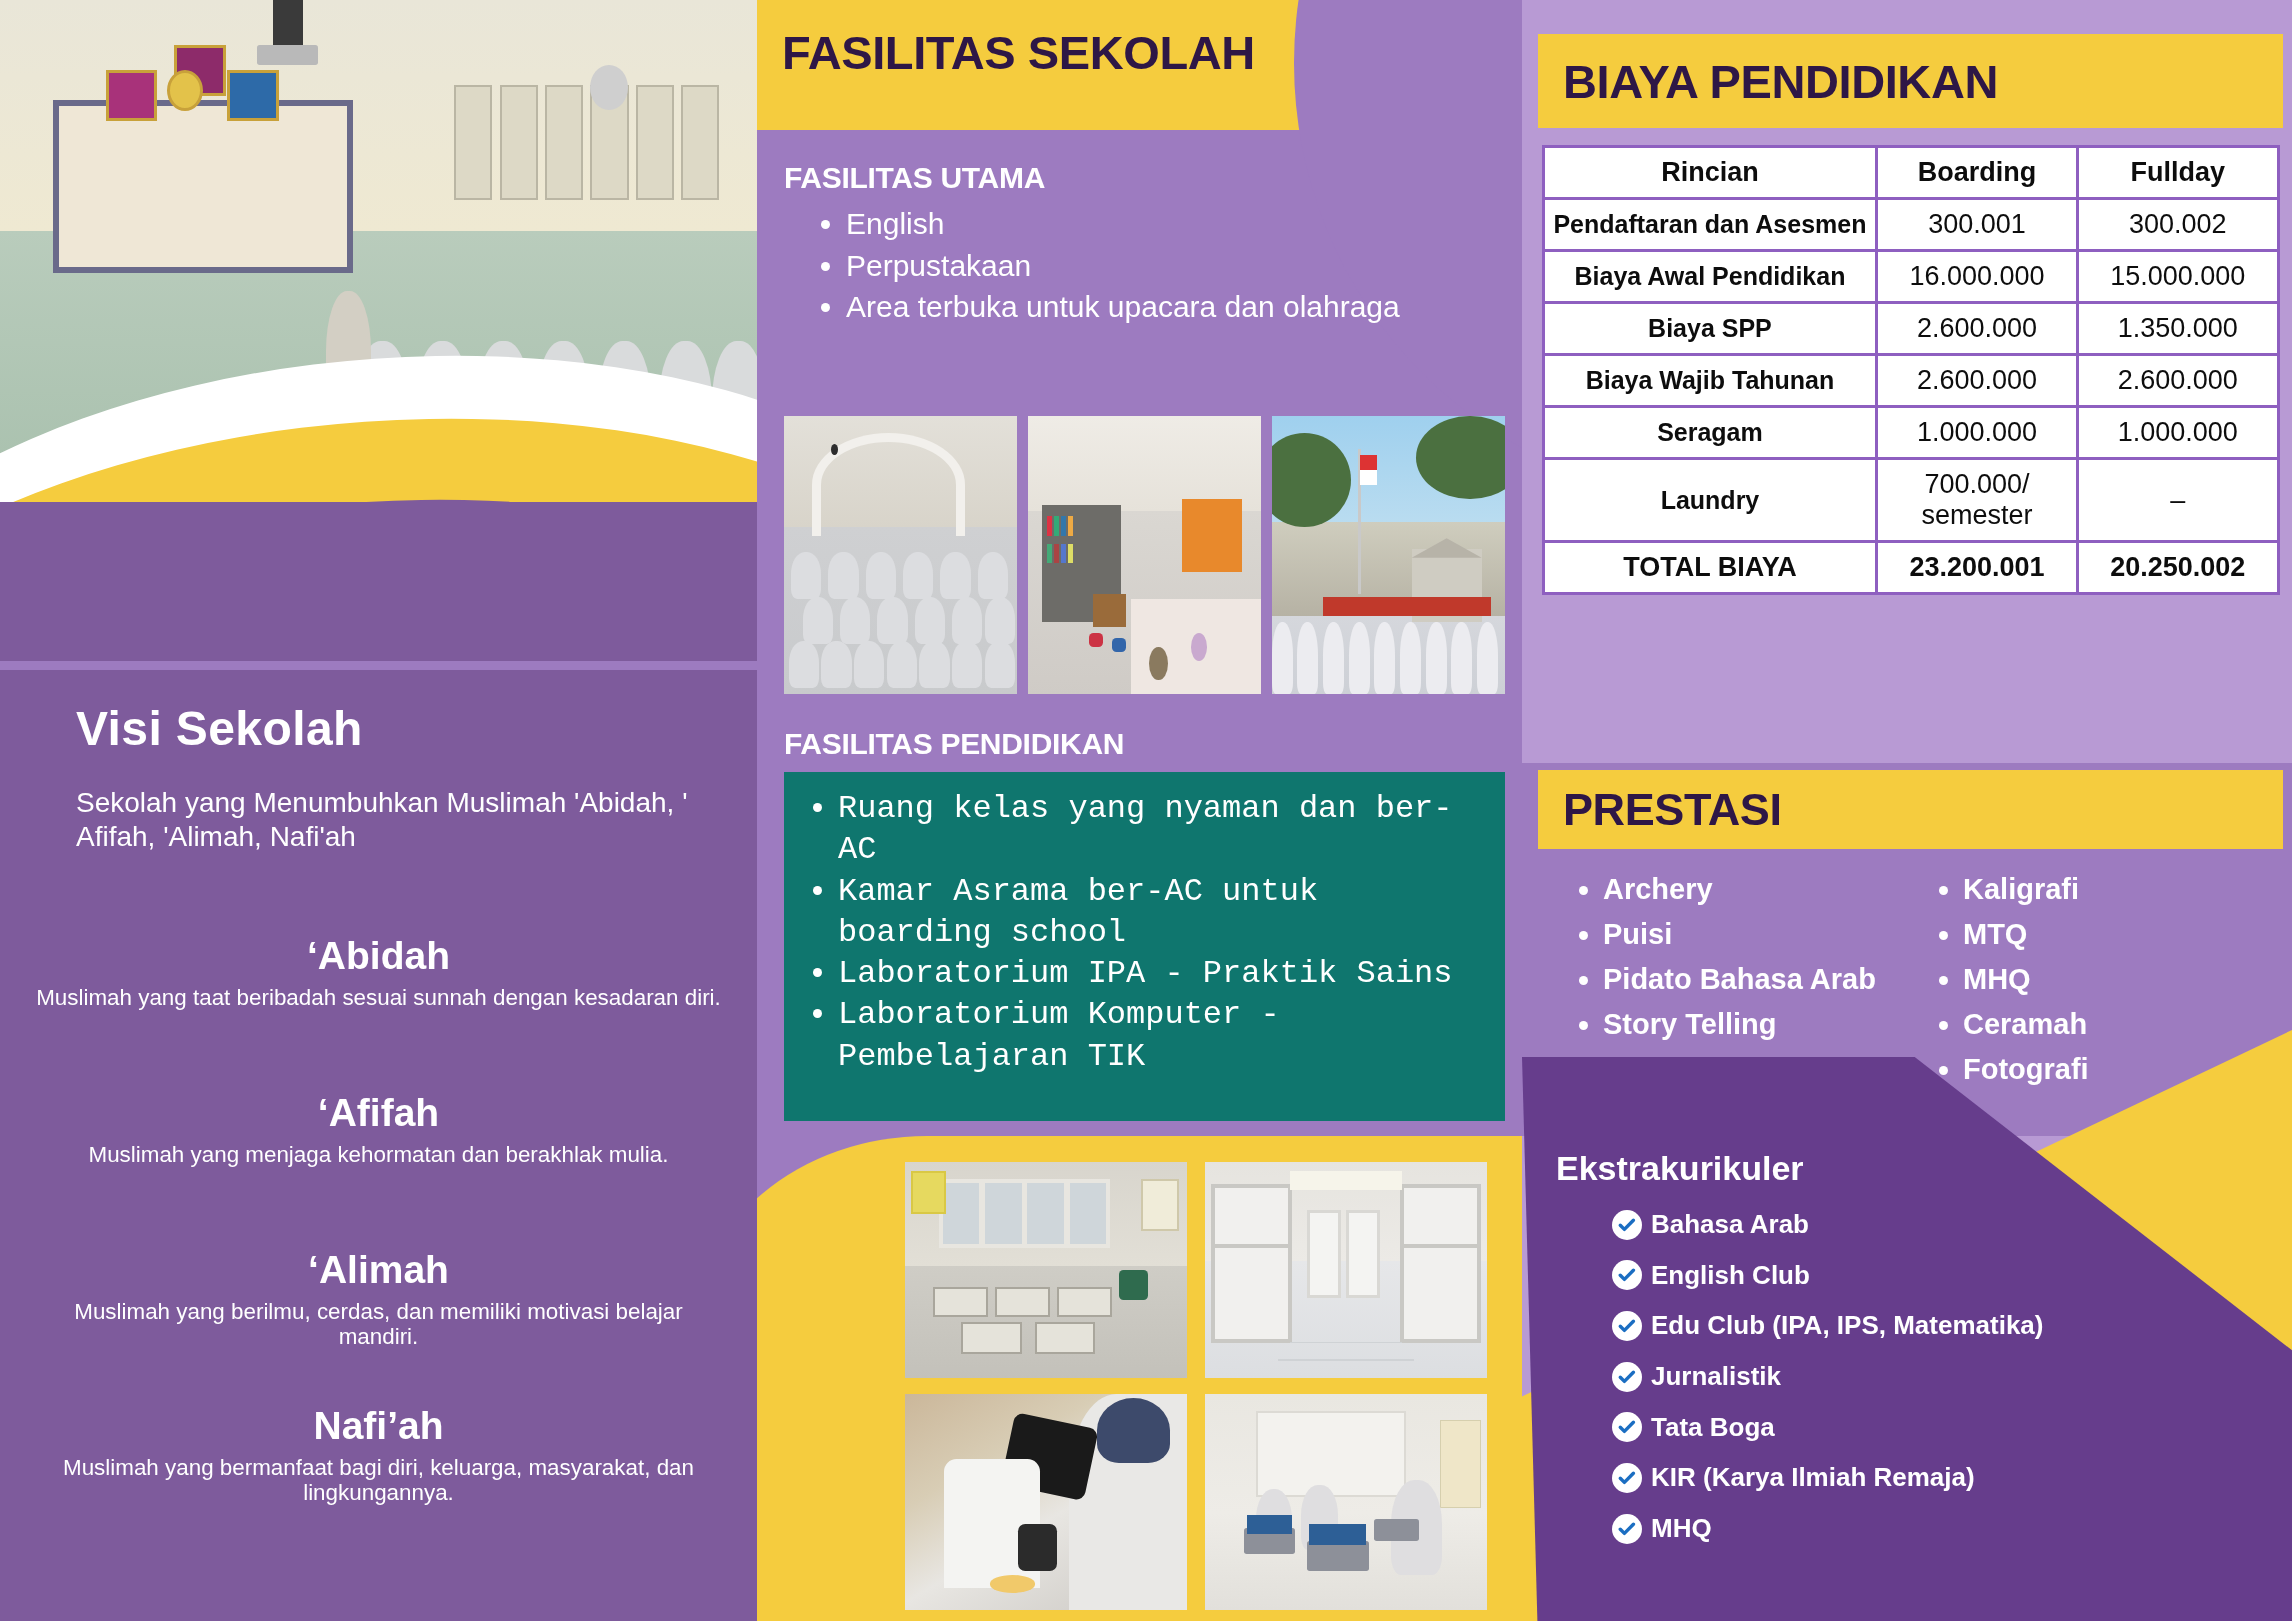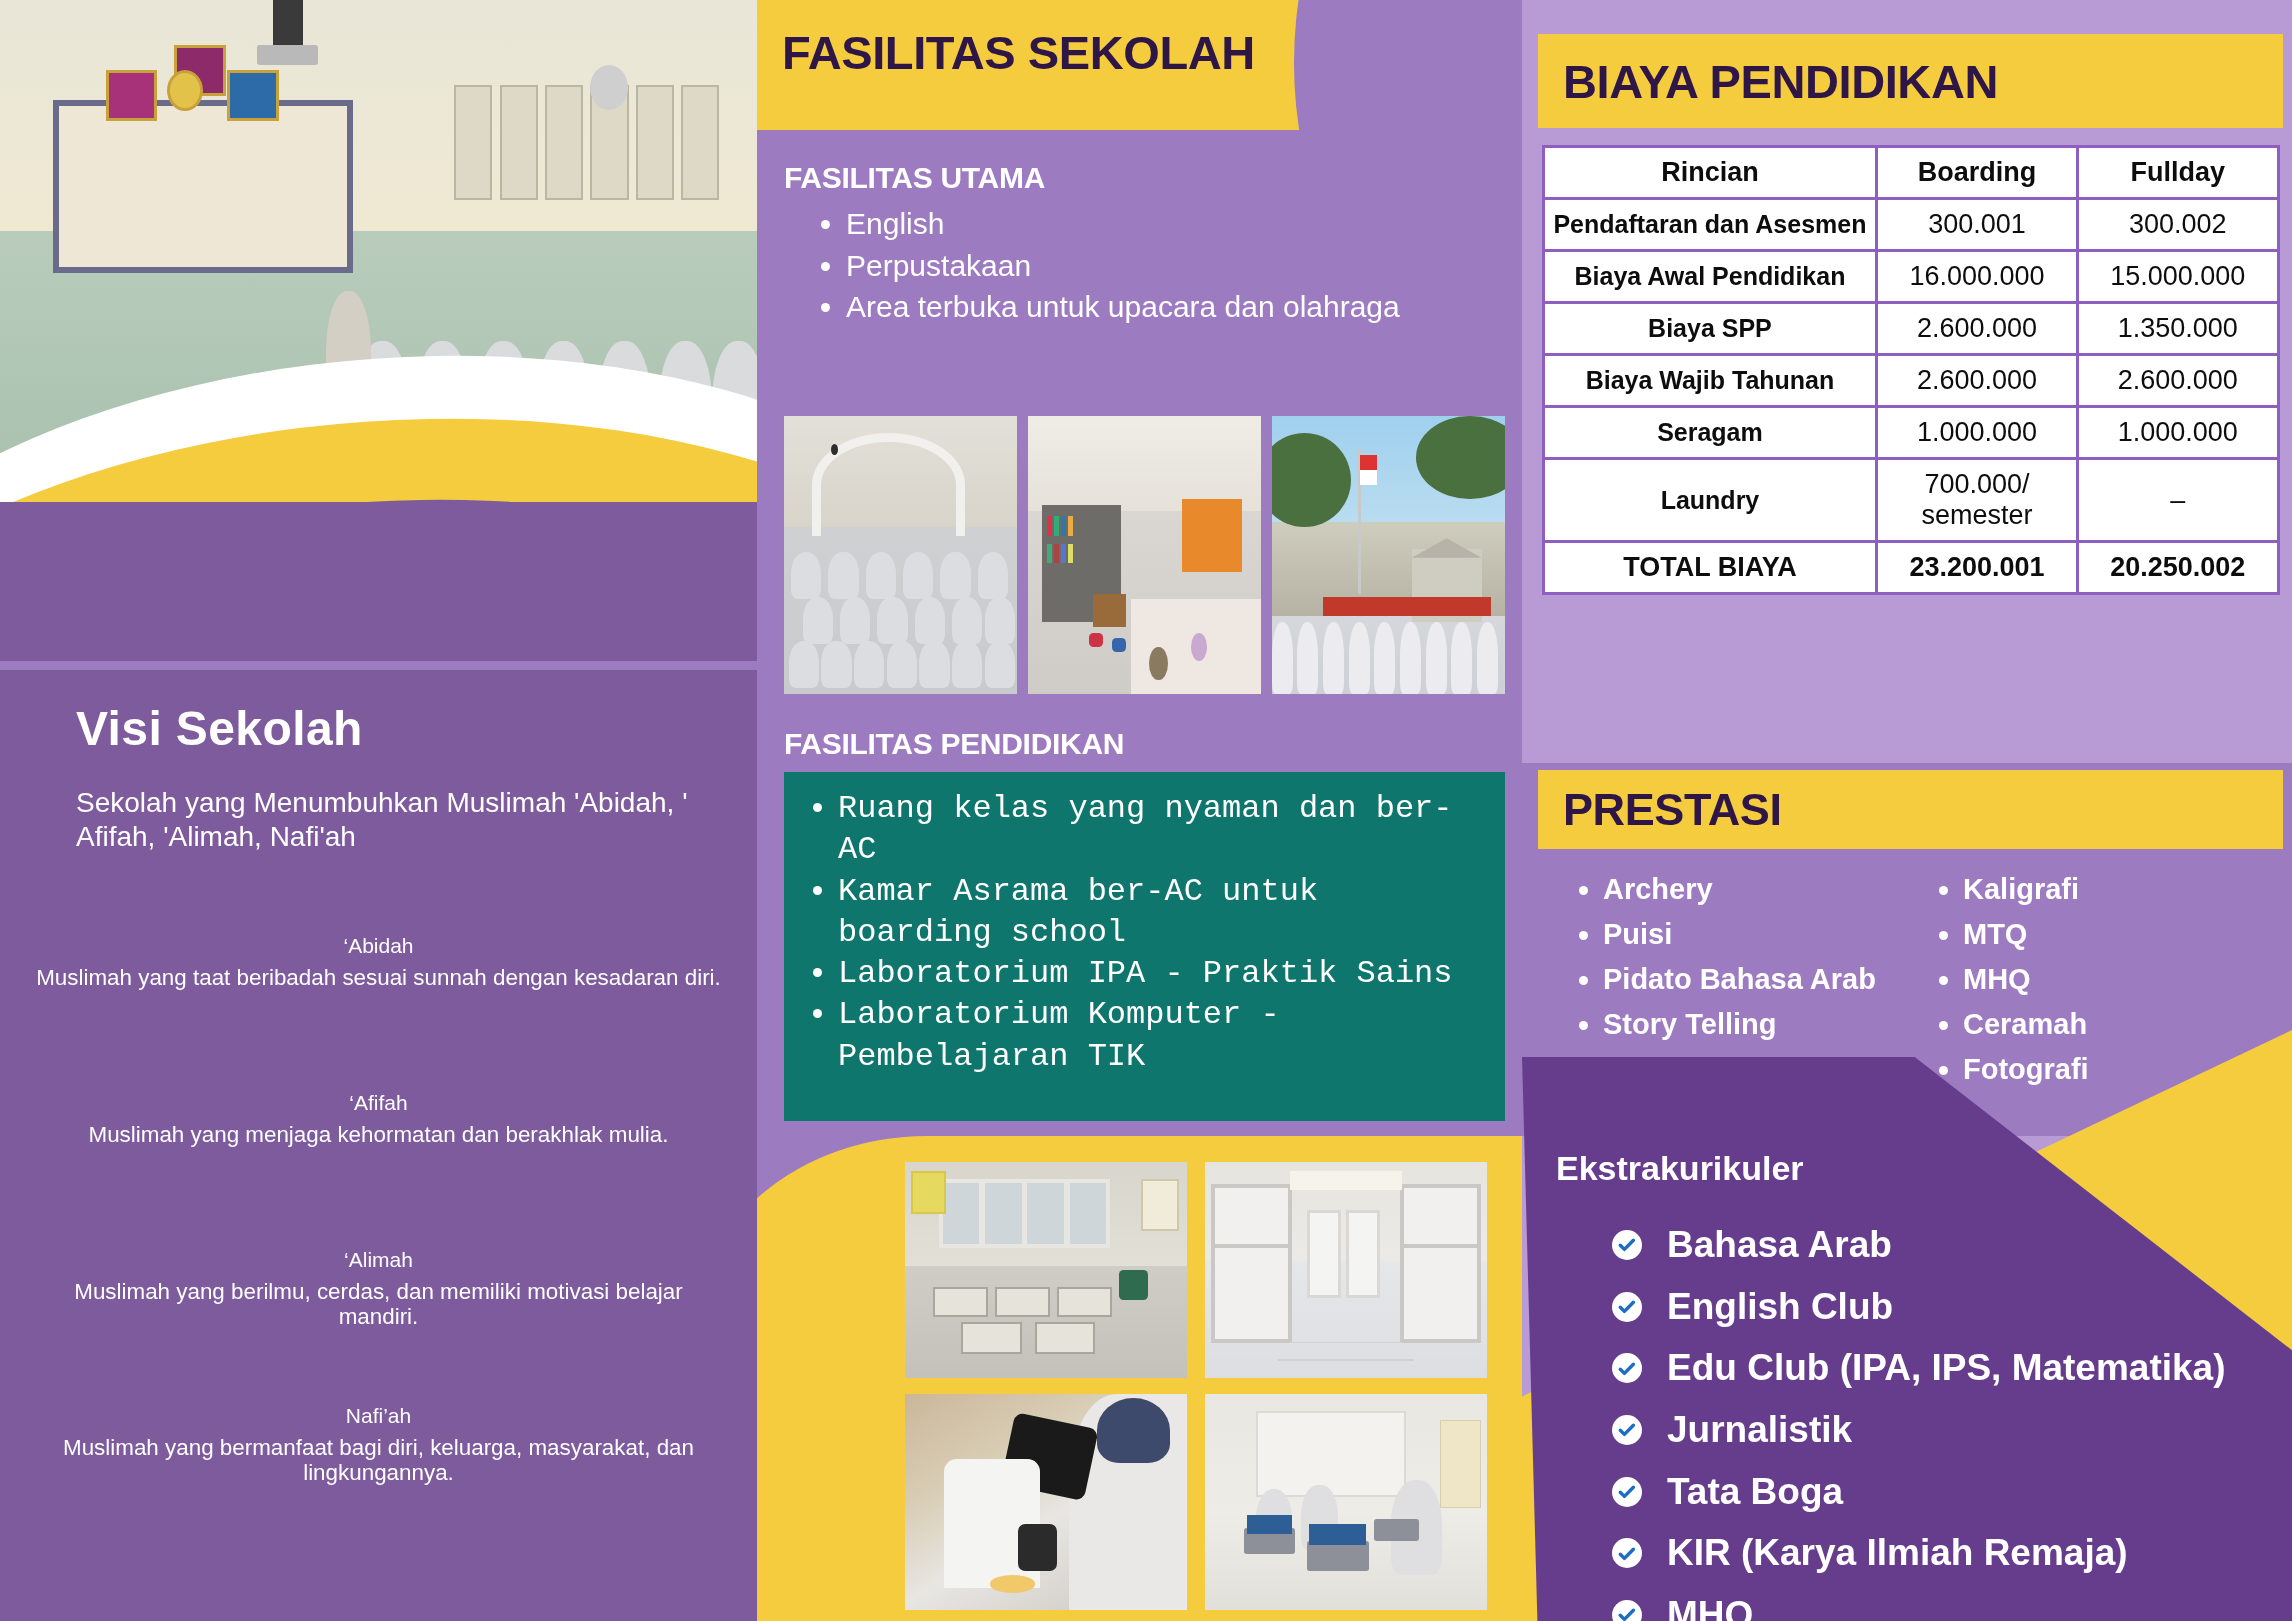--- a/index.html
+++ b/index.html
@@ -18,21 +18,21 @@
       background:#F5CC3E;border-radius:50% 50% 50% 50% / 60% 60% 40% 40%;transform:rotate(-4deg);}
   #left-curve-purple{position:absolute;left:-304px;top:502px;width:1361px;height:627px;
       background:#7E5B9C;border-radius:50% 50% 50% 50% / 60% 60% 40% 40%;transform:rotate(-4deg);}
 
   #left-divider{position:absolute;left:0;top:661px;width:757px;height:9px;background:#9D7BC0;}
   #visi-block{position:absolute;left:0;top:670px;width:757px;height:951px;background:#7E5B9C;padding:0;}
   #visi-title{position:absolute;left:76px;top:31px;font-size:48px;font-weight:bold;color:#fff;letter-spacing:0.4px;}
   #visi-sub{position:absolute;left:76px;top:116px;width:618px;font-size:28px;line-height:1.22;color:#fff;}
 
   .virtue{position:absolute;left:36px;width:685px;text-align:center;color:#fff;}
-  .virtue-name{font-size:21px;font-weight:normal;margin-bottom:7.2px;}
+  .virtue-name{font-size:39px;font-weight:bold;margin-bottom:7.2px;}
   .virtue-desc{font-size:22.4px;line-height:1.12;}
 
   
   #mid-col{position:absolute;left:757px;top:0;width:766px;height:1621px;background:#9D7BC0;overflow:hidden;}
   #mid-head-yellow{position:absolute;left:0;top:0;width:766px;height:130px;background:#F5CC3E;}
   #mid-head-curve{position:absolute;left:537px;top:-376px;width:878px;height:878px;
       background:#9D7BC0;border-radius:50%;}
   #mid-title{position:absolute;left:25px;top:25px;font-size:47px;font-weight:bold;color:#2E1746;letter-spacing:-0.4px;z-index:4;}
 
   #fu-title{position:absolute;left:27px;top:161px;font-size:30px;font-weight:bold;color:#fff;letter-spacing:-0.3px;}
@@ -76,21 +76,21 @@
   #prestasi-col-1{left:43px;}
   #prestasi-col-2{left:403px;}
 
   #wedge-yellow{position:absolute;left:0;top:1030px;width:770px;height:591px;background:#F5CC3E;
       clip-path:polygon(100% 0%, 100% 100%, 0% 100%, 0% 62%);}
   #wedge-purple{position:absolute;left:0;top:1057px;width:770px;height:564px;background:#663D8C;
       clip-path:polygon(0% 0%, 51% 0%, 100% 52%, 100% 100%, 2% 100%);}
 
   #ekskul-title{position:absolute;left:34px;top:1149px;font-size:34px;font-weight:bold;color:#fff;z-index:6;}
   #ekskul-list{position:absolute;left:90px;top:1209px;width:681px;z-index:6;margin:0;padding:0;list-style:none;}
-  #ekskul-list li{display:flex;align-items:center;gap:25px;margin-bottom:19.7px;color:#fff;font-size:37px;font-weight:bold;margin-top:15px;}
+  #ekskul-list li{display:flex;align-items:center;gap:9px;margin-bottom:19.7px;color:#fff;font-size:26px;font-weight:bold;}
   .check-icon{flex:0 0 auto;width:30px;height:30px;border-radius:50%;background:#fff;display:flex;align-items:center;justify-content:center;}
   .check-icon svg{width:19.7px;height:19.7px;display:block;}
 
   
   .ph{position:absolute;inset:0;}
   .ph-classroom{background:
      linear-gradient(180deg,#e9e6d8 0%,#efe9d2 46%,#b9ccbc 46%,#a8c0ad 100%);}
   .ph-classroom .board{position:absolute;left:7%;top:20%;width:38%;height:32%;background:#efe7d6;border:6.3px solid #6a6a8a;}
   .ph-classroom .frame{position:absolute;width:6%;height:9%;border:3.6px solid #c8a13a;}
   .ph-classroom .win{position:absolute;top:17%;width:4.5%;height:22%;background:#ddd9c6;border:2.7px solid #bab6a4;}

